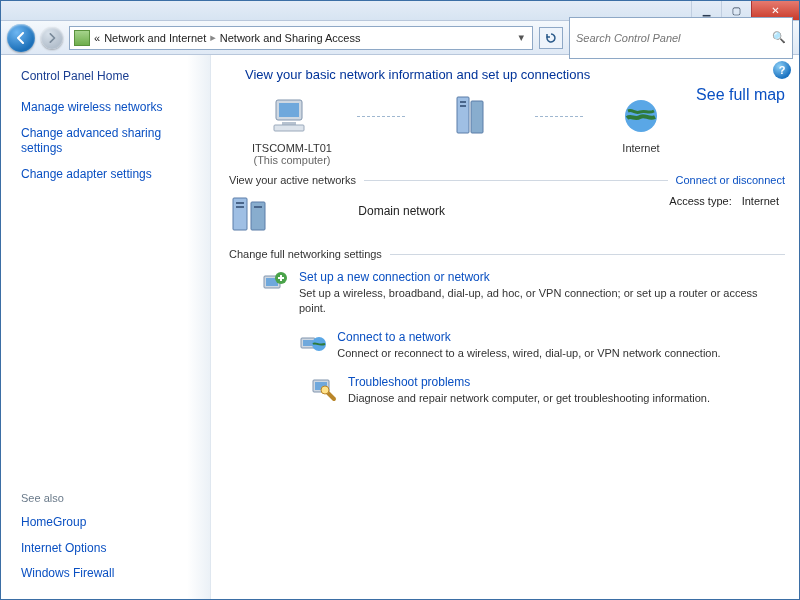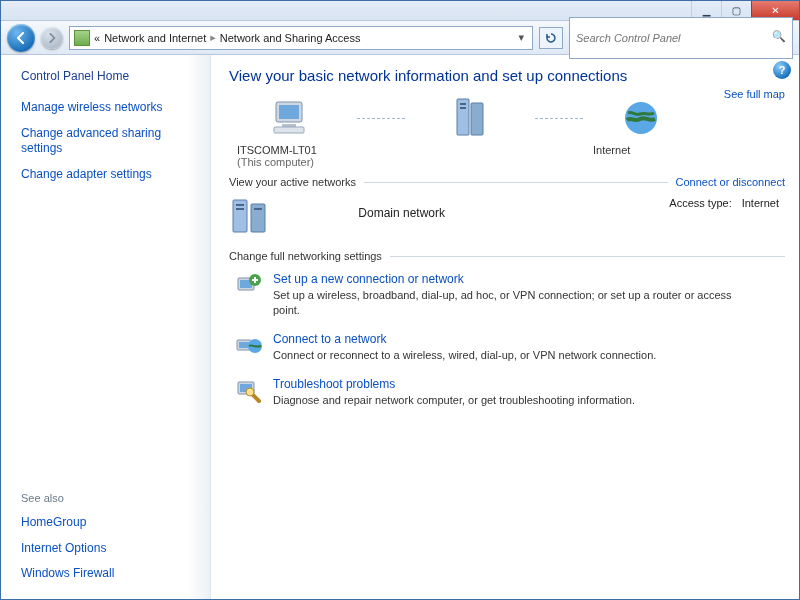--- a/index.html
+++ b/index.html
@@ -14,59 +14,59 @@
 
 
 .toolbar { height: 34px; background: linear-gradient(#f4f8fc,#dfe9f5); display:flex; align-items:center; padding: 4px 6px; gap:6px; border-bottom:1px solid #b8c7db; }
 .navbtn { width:28px; height:28px; border-radius:14px; background: radial-gradient(circle at 35% 30%, #6fb7f2, #1b6fb8 70%); display:flex; align-items:center; justify-content:center; color:#fff; font-size:12px; box-shadow: inset 0 1px 2px rgba(255,255,255,.6), 0 1px 2px rgba(0,0,0,.3); }
 .navbtn.fwd { width:22px; height:22px; background: radial-gradient(circle at 35% 30%, #d8e1ea, #b3bfcc 70%); }
 .addr { flex:1; height:24px; background:#fff; border:1px solid #8ea8c6; display:flex; align-items:center; font-size:11px; color:#222; padding:0 4px; gap:4px; }
 .addr .crumb-icon { width:16px; height:16px; background:linear-gradient(#a5d38b,#6fae4c); border:1px solid #5a923d; display:inline-block; }
 .addr .sep { color:#888; }
 .addr .dd { margin-left:auto; color:#555; padding:0 4px;}
 .refresh { width:24px; height:22px; border:1px solid #8ea8c6; background:#eef4fb; display:flex; align-items:center; justify-content:center; color:#2a5a8a; font-size:12px; }
-.search { width:224px; height:42px; border:1px solid #8ea8c6; background:#fff; display:flex; padding:12px 6px; font-size:11px; }
+.search { width:224px; height:42px; border:1px solid #8ea8c6; background:#fff; display:flex; align-items:center; padding:12px 6px; font-size:11px; }
 .search input { border:none; outline:none; flex:1; font-size:11px; color:#666; font-style:italic; }
 .search .sicon { color:#5a7fa8; padding-left:4px; }
 
 
 .body { flex:1; display:flex; overflow:hidden; }
 .sidebar { width:210px; background:#fff; padding:14px 12px 12px 20px; display:flex; flex-direction:column; font-size:12px; border-right: 1px solid #e4e9ef; position:relative; }
 .sidebar::after{content:"";position:absolute;right:-1px;top:0;bottom:0;width:24px;background:linear-gradient(to right,rgba(220,230,240,0),rgba(220,230,240,.6));pointer-events:none}
 .sidebar .heading { color:#1a3e91; font-size:12px; font-weight:400; margin-bottom:12px; }
 .sidebar a { color:#0a50c2; text-decoration:none; display:block; margin:5px 0; line-height:1.3; }
 .sidebar .spacer { flex:1; }
 .sidebar .seealso-h { color:#6a7a8a; font-size:11px; margin-bottom:6px; }
 
 .main { flex:1; padding:10px 14px 10px 18px; font-size:12px; color:#222; overflow:auto; position:relative;}
 .help { position:absolute; top:6px; right:8px; width:18px; height:18px; border-radius:9px; background:radial-gradient(circle at 35% 30%, #8cd0f7, #1b72c0 70%); color:#fff; font-size:11px; display:flex; align-items:center; justify-content:center; font-weight:bold; }
 
-.main h1 { color:#003399; font-size:15px; font-weight:400; margin:2px 0 10px 0; }
+.main h1 { color:#003399; font-size:13px; font-weight:400; margin:2px 0 10px 16px; }
 .mapline { display:flex; align-items:center; gap:10px; margin:4px 0 2px 8px; }
 .map-icon { width:48px; height:48px; display:flex; align-items:center; justify-content:center; }
 .map-sep { flex:0 0 48px; height:1px; border-top:1px dashed #9fb7d0; }
 .maplabels { display:flex; gap:10px; margin-left:8px; font-size:11px; color:#333; margin-bottom:8px;}
-.maplabels div{ }
+.maplabels div{ text-align:center;}
 .maplabel1{width:110px;} .maplabel2{width:110px;} .maplabel3{width:96px;} 
-.link-right { float:right; color:#0a50c2; font-size:11px; text-decoration:none;}
+.link-right { float:right; color:#0a50c2; font-size:16px; text-decoration:none;}
 
 .section-hd { font-size:11px; color:#333; display:flex; align-items:center; gap:8px; margin:6px 0 4px 0;}
 .section-hd .rule{ flex:1; height:1px; background:#d0d8e2;}
 
 .active-net { display:flex; align-items:flex-start; gap:12px; margin:6px 0 12px 0;}
 .net-icon { width:44px; height:44px; }
 .net-info { min-width:160px; font-size:12px;text-align:right;}
 .net-right { margin-left:auto; font-size:11px; color:#222; }
 .net-right table td{ padding:1px 4px; vertical-align:top;}
 .signal { display:inline-flex; align-items:flex-end; gap:1px; margin-right:2px; vertical-align:-1px;}
 .signal i{width:2px;background:#2a9a2a;display:inline-block}
 .signal i:nth-child(1){height:4px}.signal i:nth-child(2){height:6px}.signal i:nth-child(3){height:8px}.signal i:nth-child(4){height:10px}.signal i:nth-child(5){height:12px}
 
 .tasks { margin-top:4px;}
-.task { display:flex; gap:10px; margin:10px 0 14px 6px;}
+.task { display:flex; gap:10px; margin:10px 0 14px 6px;justify-content:center;}
 .task .ticon{ width:28px; height:28px; flex:0 0 28px;}
 .task a.title{ color:#0a50c2; text-decoration:none; font-size:12px;}
 .task .desc{ font-size:11px; color:#333; margin-top:2px; line-height:1.35; max-width:460px;}
 
 
 svg{display:block}
 </style>
 </head>
 <body>
 

